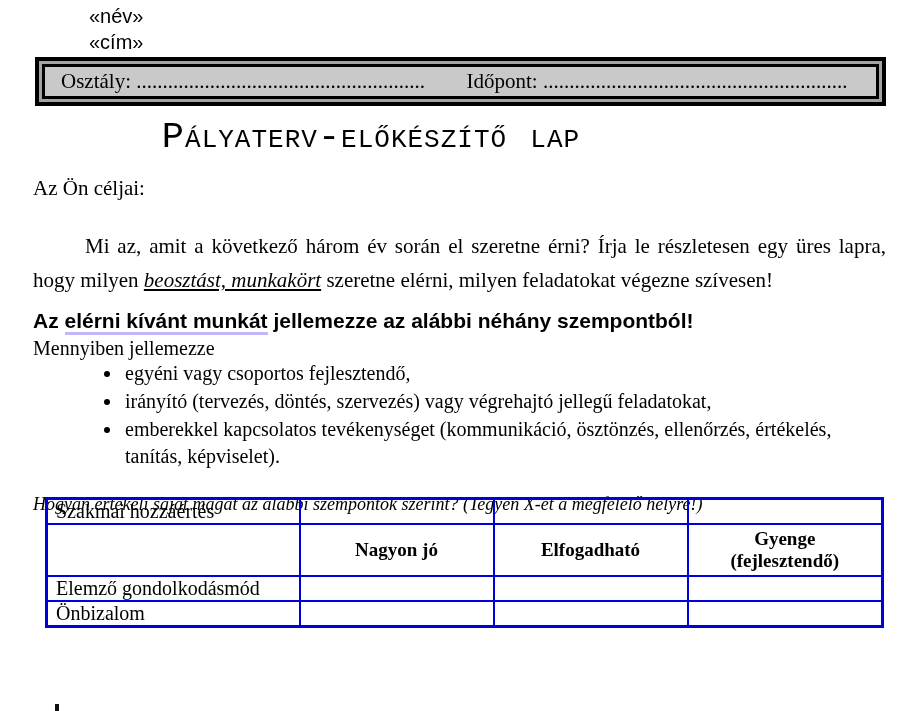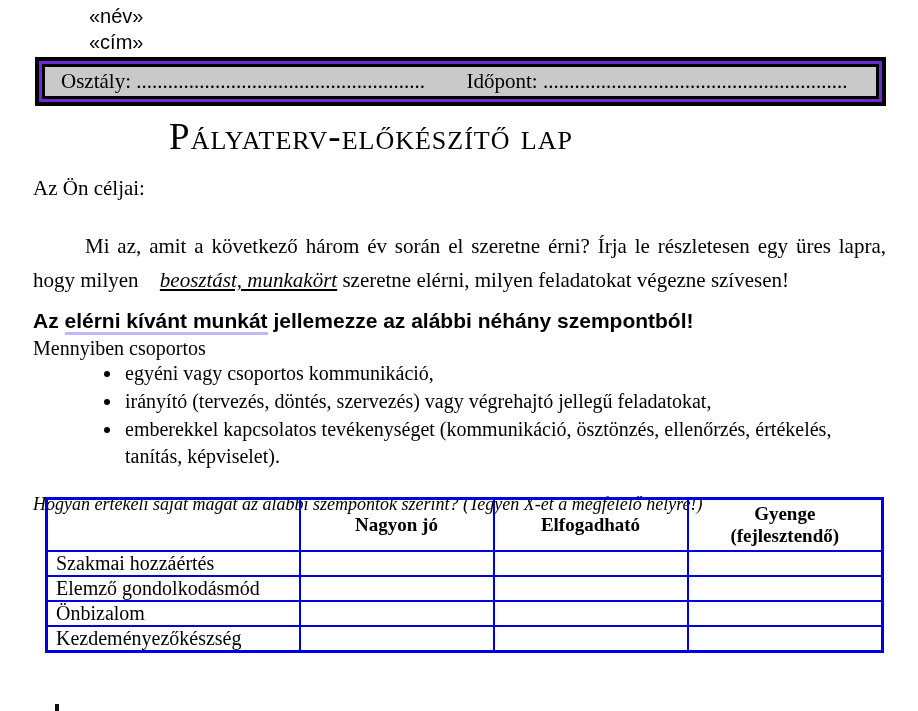--- a/index.html
+++ b/index.html
@@ -11,37 +11,37 @@
   body{
     width:918px;height:711px;overflow:hidden;background:#fff;position:relative;
     font-family:"Liberation Serif", serif;color:#000;
   }
   .abs{position:absolute;}
 
   
   .recipient{left:57px;top:3px;font-family:"Liberation Sans", sans-serif;font-size:20px;line-height:26px;margin-left:32px;}
 
   
-  .info-box{left:35px;top:57px;width:851px;height:49px;border:4px solid #000;background:#6d28d9;padding:3px;}
+  .info-box{left:35px;top:57px;width:851px;height:49px;border:4px solid #000;background:#a3a3a3;padding:3px;}
   .info-box-inner{width:100%;height:100%;border:3px solid #000;background:var(--info-bg);
     display:flex;align-items:center;font-size:21px;overflow:hidden;}
   .info-field{white-space:nowrap;overflow:hidden;}
   .info-field.class{flex:0 0 50%;padding-left:16px;}
   .info-field.time{flex:1;padding-left:6px;padding-right:10px;}
 
   
   .doc-title{left:0;top:114px;width:742px;text-align:center;
-    font-family:Liberation Serif, serif;font-variant:small-caps;
+    font-family:Liberation Mono, monospace;font-variant:small-caps;
     font-size:37px;letter-spacing:1px;line-height:46px;}
 
   .goals-heading{left:33px;top:176px;font-size:21px;}
 
   .intro{left:33px;top:208px;width:853px;font-size:21px;line-height:34px;
     text-align:justify;text-indent:52px;}
-  .intro .emph{font-style:italic;text-decoration:underline;margin-left:16px;}
+  .intro .emph{font-style:italic;text-decoration:underline;}
 
   .characterize{left:33px;top:309px;font-family:"Liberation Sans", sans-serif;
     font-weight:bold;font-size:21px;}
   .characterize .under{border-bottom:3px solid #c4b5fd;}
 
   .contains-heading{left:33px;top:337px;font-size:20px;}
 
   .bullet-list{left:0;top:360px;width:890px;margin:0;padding:0 0 0 123px;
     font-size:20px;line-height:27px;}
   .bullet-list li{margin-bottom:1px;padding-left:2px;}
@@ -77,67 +77,61 @@
 </div>
 
 <div class="abs doc-title">Pályaterv-előkészítő lap</div>
 
 <div class="abs goals-heading">Az Ön céljai:</div>
 
 <p class="abs intro"><span>Mi az, amit a következő három év során el szeretne érni? Írja le részletesen egy üres lapra, hogy milyen </span><span class="emph">beosztást, munkakört</span><span> szeretne elérni, milyen feladatokat végezne szívesen!</span></p>
 
 <div class="abs characterize"><span>Az </span><span class="under">elérni kívánt munkát</span><span> jellemezze az alábbi néhány szempontból!</span></div>
 
-<div class="abs contains-heading">Mennyiben csoportos</div>
+<div class="abs contains-heading">Mennyiben jellemezze</div>
 
 <ul class="abs bullet-list">
-  <li>egyéni vagy csoportos kommunikáció,</li>
+  <li>egyéni vagy csoportos fejlesztendő,</li>
   <li>irányító (tervezés, döntés, szervezés) vagy végrehajtó jellegű feladatokat,</li>
   <li>emberekkel kapcsolatos tevékenységet (kommunikáció, ösztönzés, ellenőrzés, értékelés, tanítás, képviselet).</li>
 </ul>
 
 <div class="abs self-question">Hogyan értékeli saját magát az alábbi szempontok szerint? (Tegyen X-et a megfelelő helyre!)</div>
 
 <table class="abs rating-table">
   <colgroup>
     <col class="col-criteria">
       <col class="col-a">
       <col class="col-b">
       <col class="col-c">
   </colgroup>
   <tbody>
       <tr>
+    <td class="row-label">Szakmai hozzáértés</td>
+    <td></td>
+    <td></td>
+    <td></td>
+  </tr>
+  <tr>
     <th></th>
     <th>Nagyon jó</th>
     <th>Elfogadható</th>
     <th>
       <span class="hdr-line">Gyenge</span>
       <span class="hdr-line">(fejlesztendő)</span>
     </th>
-  </tr>
-  <tr>
-    <td class="row-label">Szakmai hozzáértés</td>
-    <td></td>
-    <td></td>
-    <td></td>
   </tr>
   <tr>
     <td class="row-label">Elemző gondolkodásmód</td>
     <td></td>
     <td></td>
     <td></td>
   </tr>
   <tr>
     <td class="row-label">Önbizalom</td>
     <td></td>
     <td></td>
     <td></td>
   </tr>
-  <tr>
-    <td class="row-label">Kezdeményezőkészség</td>
-    <td></td>
-    <td></td>
-    <td></td>
-  </tr>
 </tbody>
   </table>
 
 <div class="abs partial-mark"></div>
 
 </body></html>

